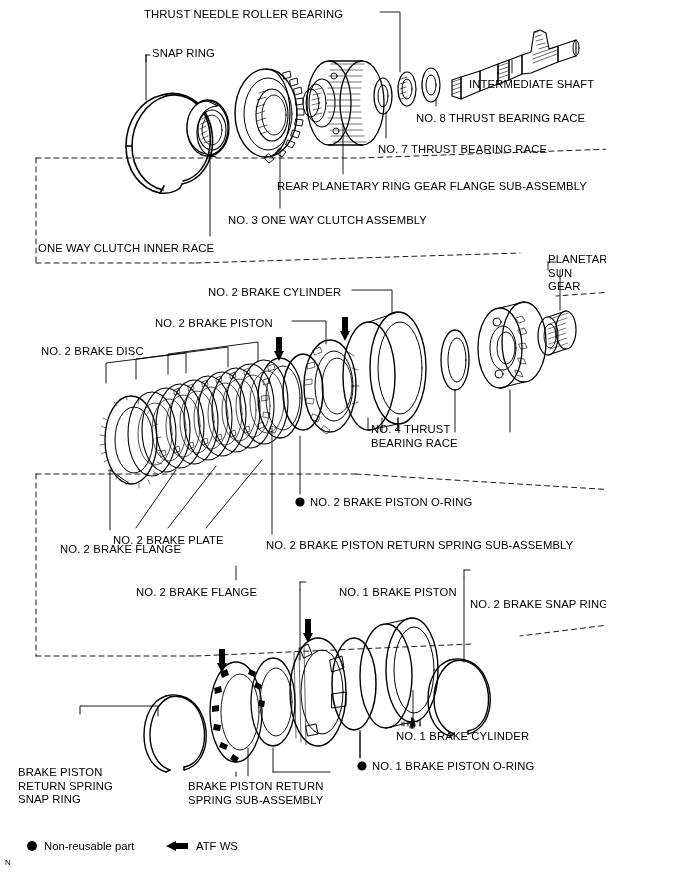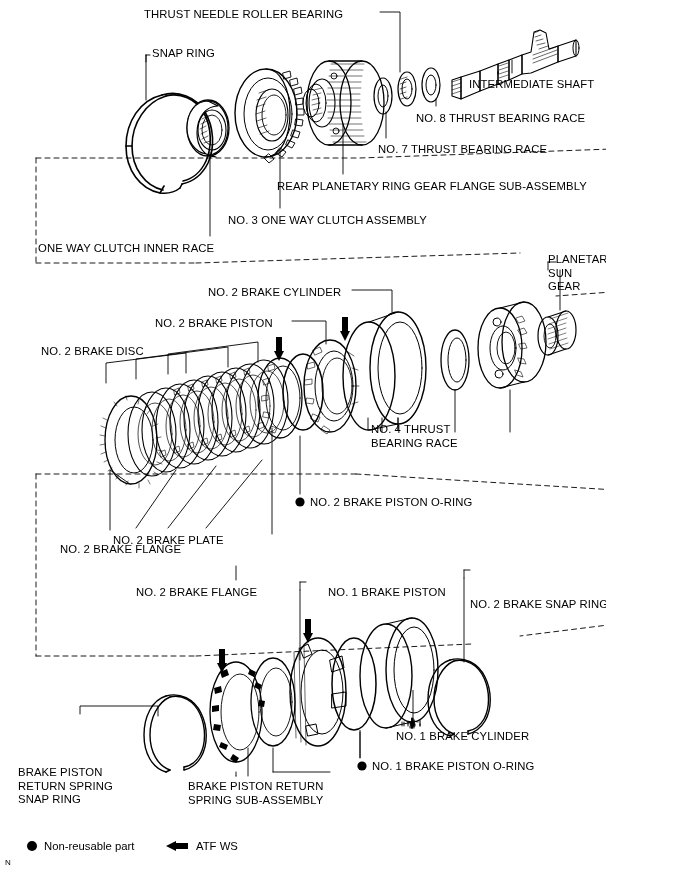--- a/index.html
+++ b/index.html
@@ -627,25 +627,26 @@
 
   <div class="lbl multiline" style="left:548px;top:253px;">PLANETARY SUN
 GEAR</div>
   <div class="lbl" style="left:208px;top:286px;">NO. 2 BRAKE CYLINDER</div>
   <div class="lbl" style="left:155px;top:317px;">NO. 2 BRAKE PISTON</div>
   <div class="lbl" style="left:41px;top:345px;">NO. 2 BRAKE DISC</div>
   <div class="lbl multiline" style="left:371px;top:423px;">NO. 4 THRUST
 BEARING RACE</div>
   <div class="lbl" style="left:310px;top:496px;">NO. 2 BRAKE PISTON O-RING</div>
   <div class="lbl" style="left:113px;top:534px;">NO. 2 BRAKE PLATE</div>
+  <div class="lbl" style="left:266px;top:539px;">NO. 2 BRAKE PISTON RETURN SPRING SUB-ASSEMBLY</div>
   <div class="lbl" style="left:60px;top:543px;">NO. 2 BRAKE FLANGE</div>
 
   <div class="lbl" style="left:470px;top:570px;margin-top:28px;">NO. 2 BRAKE SNAP RING</div>
   <div class="lbl" style="left:136px;top:586px;">NO. 2 BRAKE FLANGE</div>
-  <div class="lbl" style="left:306px;top:586px;padding-left:22px;">NO. 1 BRAKE PISTON</div>
+  <div class="lbl" style="left:317px;top:586px;padding-left:22px;">NO. 1 BRAKE PISTON</div>
   <div class="lbl" style="left:396px;top:730px;">NO. 1 BRAKE CYLINDER</div>
   <div class="lbl multiline" style="left:18px;top:718px;margin-top:48px;">BRAKE PISTON
 RETURN SPRING
 SNAP RING</div>
   <div class="lbl" style="left:372px;top:760px;">NO. 1 BRAKE PISTON O-RING</div>
   <div class="lbl multiline" style="left:188px;top:780px;">BRAKE PISTON RETURN
 SPRING SUB-ASSEMBLY</div>
 
   <div class="legend-text" style="left:44px;top:839px;">Non-reusable part</div>
   <div class="legend-text" style="left:196px;top:839px;">ATF WS</div>

